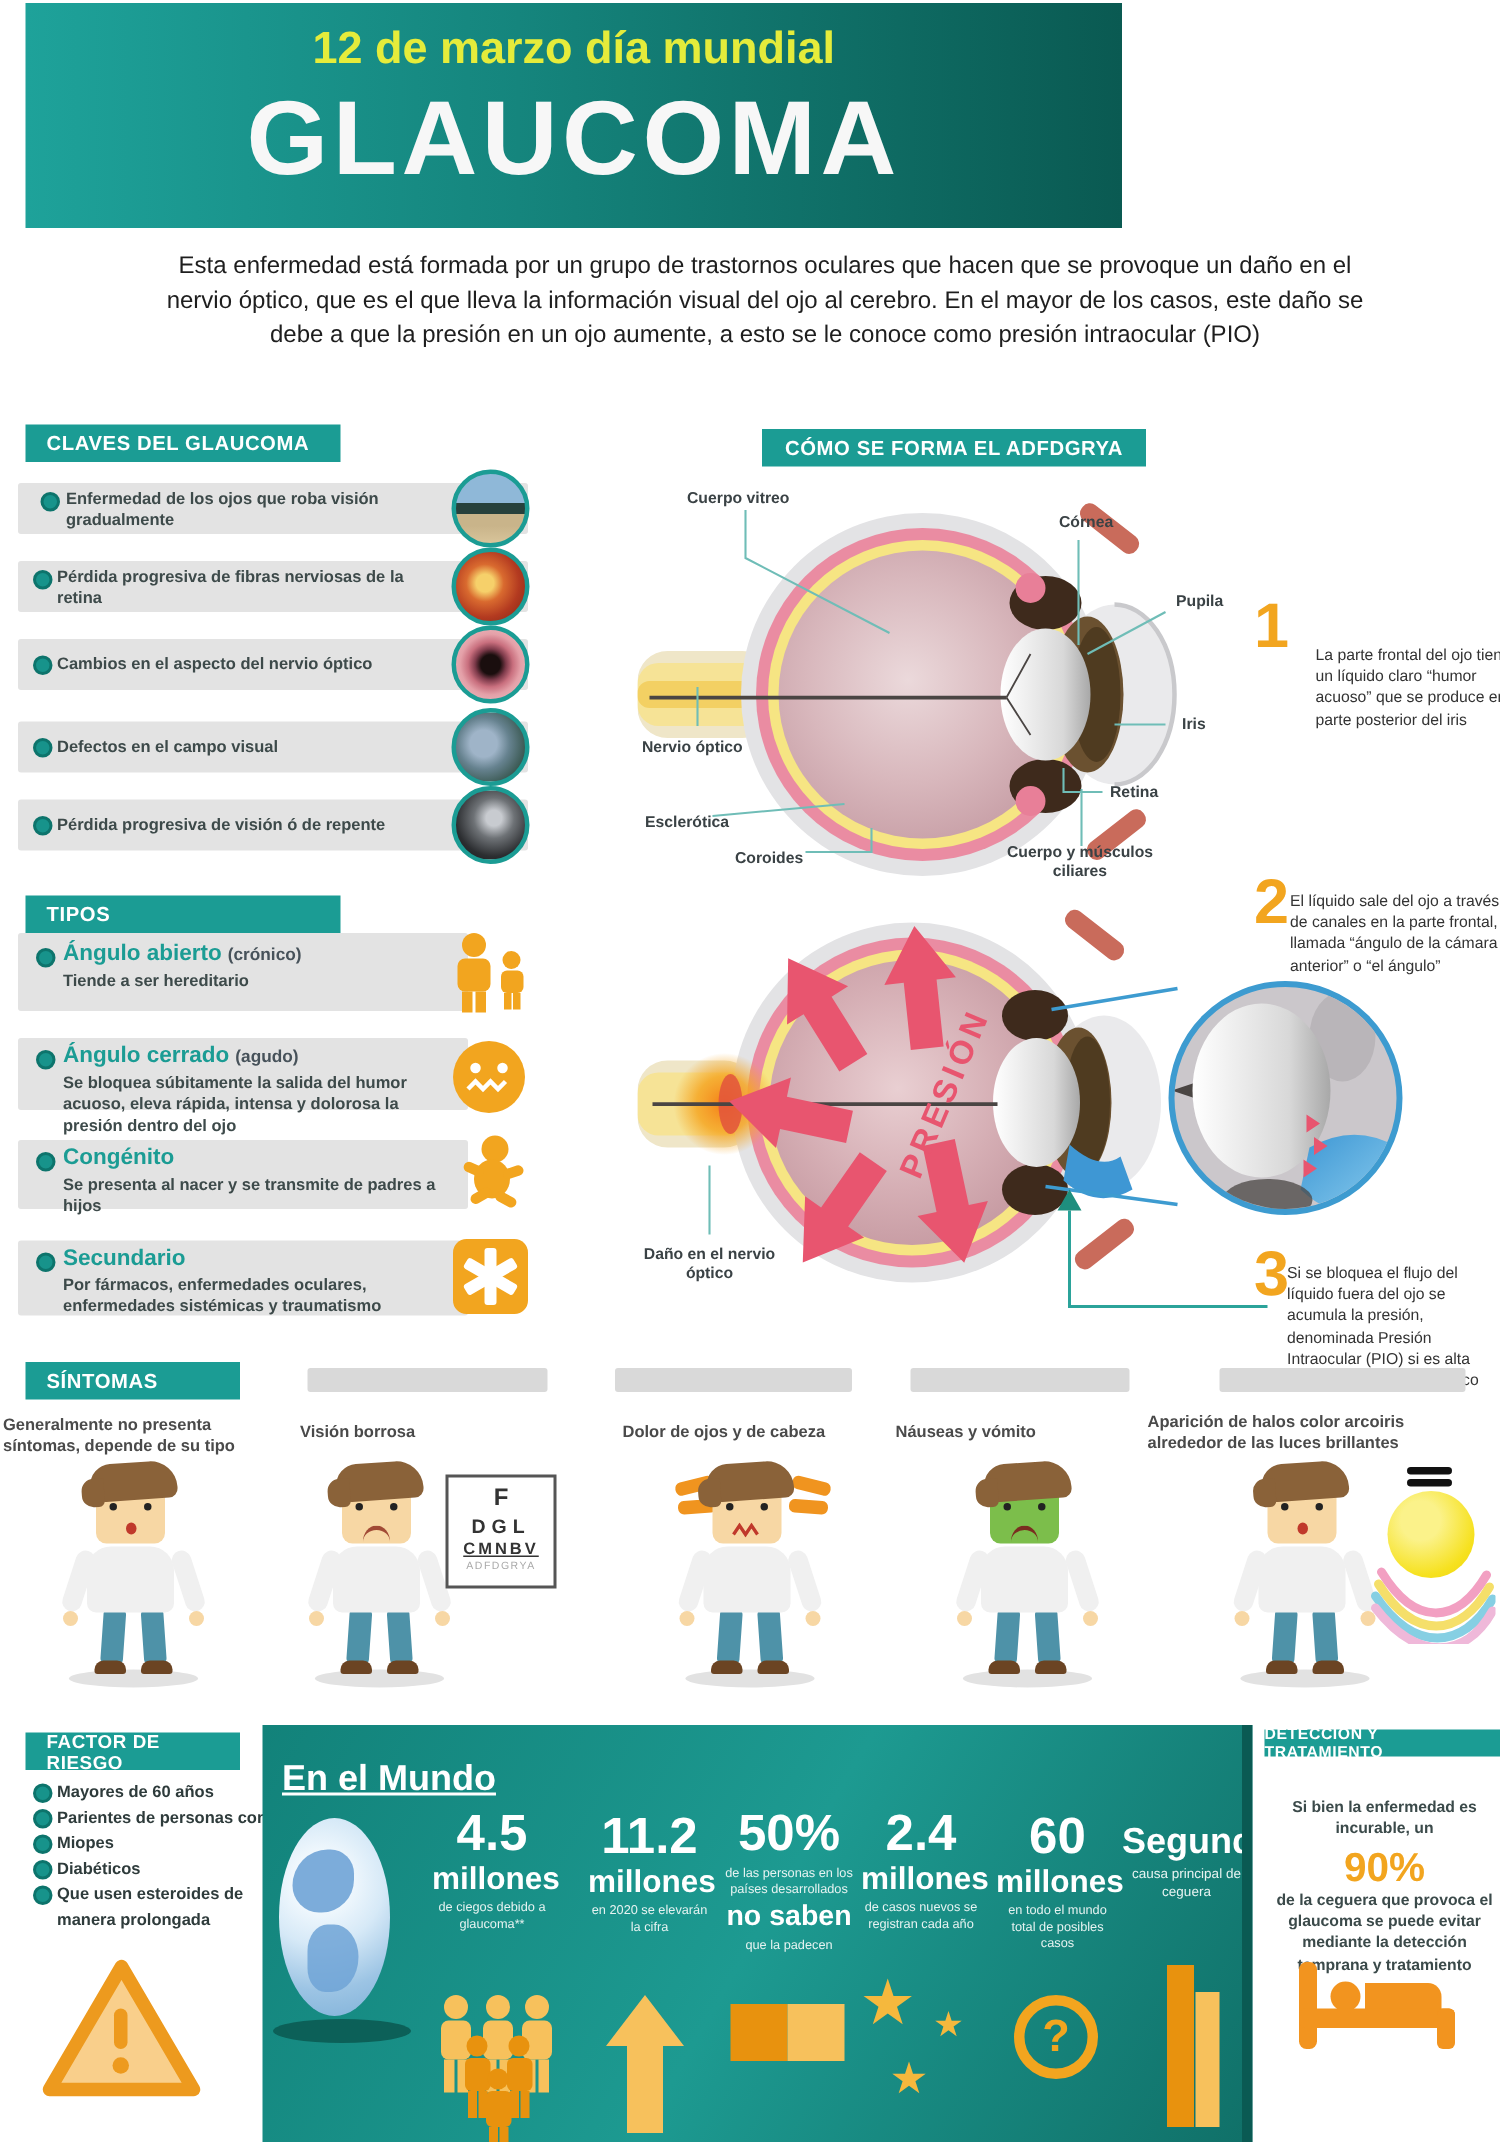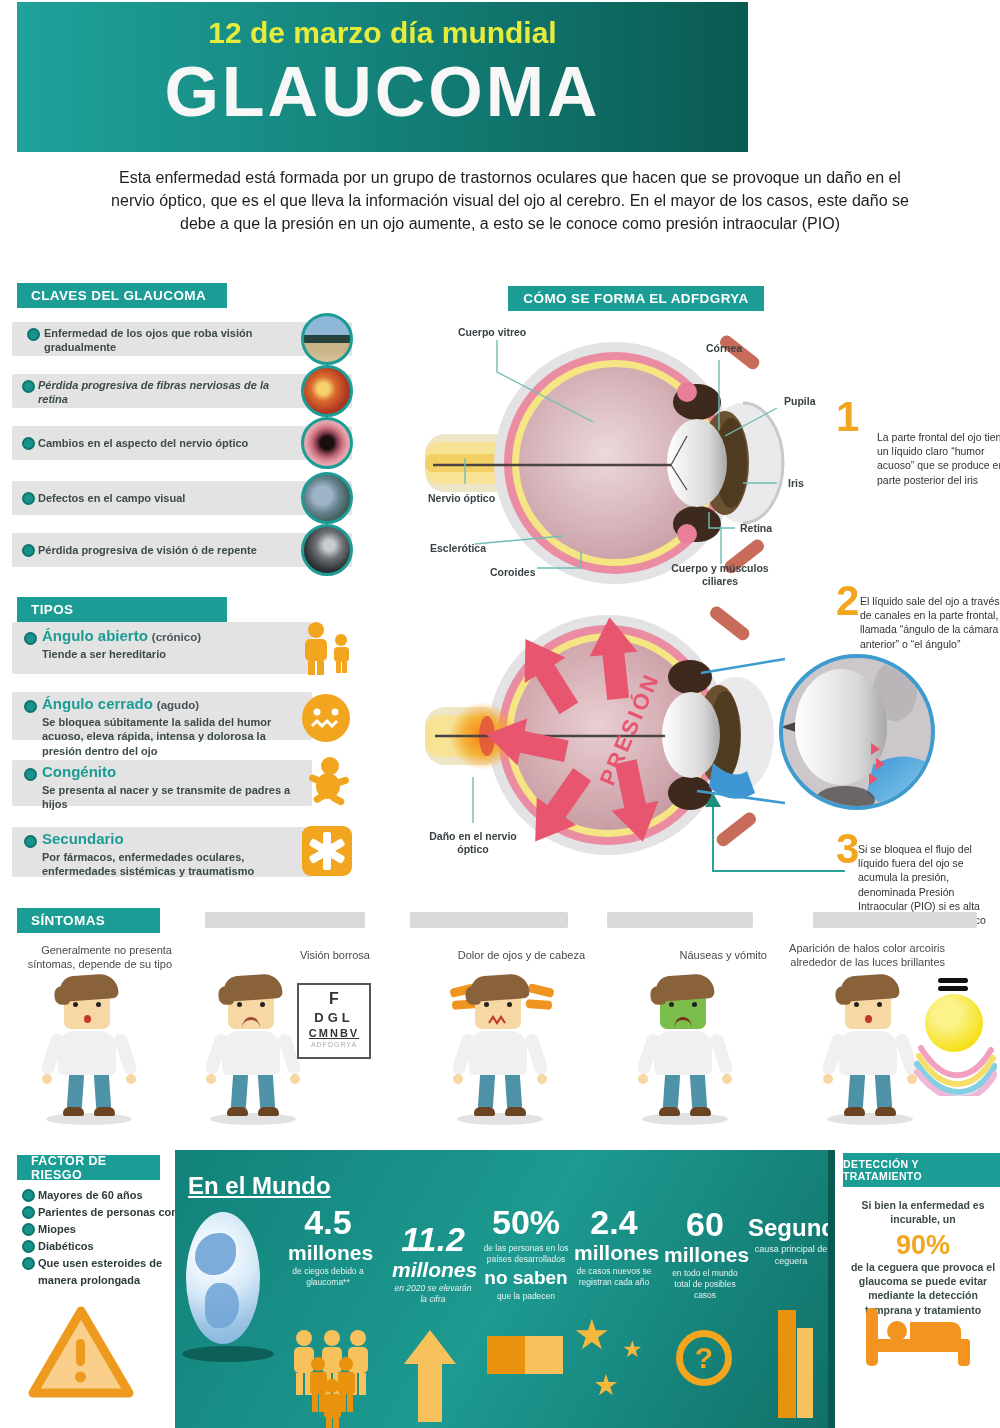--- a/index.html
+++ b/index.html
@@ -19,21 +19,21 @@
   .photo.retina{background:radial-gradient(circle at 42% 45%,#F6D06A 0 16%,#D96A2F 34%,#B33A20 62%,#7E2413 100%);}
   .photo.redeye{background:radial-gradient(circle at 50% 50%,#1A0E0E 0 20%,#7E3B4B 32%,#C96F7E 46%,#E4A0A8 62%,#F0C9CB 100%);}
   .photo.field{background:radial-gradient(circle at 40% 45%,#9FB4C8 0 24%,#66828F 46%,#3C5A54 74%,#24403A 100%);}
   .photo.darkp{background:radial-gradient(circle at 55% 40%,#C8CBD0 0 14%,#6E7276 36%,#2C2E31 68%,#141517 100%);}
   .tipo-title{font-size:15px;font-weight:bold;color:#1B9C94;}
   .tipo-qual{font-size:11.5px;font-weight:600;color:#47525A;margin-left:4px;}
   .tipo-desc{font-size:11px;color:#3D4A4A;font-weight:700;line-height:1.3;margin-top:2px;}
   .eyelabel{position:absolute;font-size:10.5px;color:#3A4245;font-weight:600;line-height:1.2;}
   .step-num{position:absolute;font-size:42px;font-weight:bold;color:#F2A51F;line-height:1;}
   .step-text{position:absolute;width:140px;font-size:10.5px;line-height:1.35;color:#333;font-weight:500;}
-  .symp-cap{position:absolute;font-size:11px;font-weight:400;color:#4A4A4A;text-align:right;line-height:1.3;}
+  .symp-cap{position:absolute;font-size:11px;font-weight:700;color:#4A4A4A;text-align:left;line-height:1.3;}
   .person{position:absolute;width:110px;height:150px;}
   .person .shadow{position:absolute;left:12px;bottom:0;width:86px;height:12px;background:#E2E2E2;border-radius:50%;}
   .person .hair{position:absolute;left:26px;top:0;width:58px;height:25px;background:#8A6239;
                 border-radius:14px 18px 6px 10px;transform:rotate(-4deg);}
   .person .hair:after{content:"";position:absolute;left:-6px;top:9px;width:15px;height:19px;
                 background:#8A6239;border-radius:8px 0 4px 8px;}
   .person .face{position:absolute;left:30px;top:14px;width:46px;height:40px;background:#F7D7A4;border-radius:7px;}
   .person .face.green{background:#7CBE4B;}
   .person .eye{position:absolute;top:13px;width:5px;height:5px;background:#222;border-radius:50%;}
   .person .eye.l{left:9px}.person .eye.r{right:9px}
@@ -75,21 +75,21 @@
 
   <div class="secbar" style="left:17px;top:283px;width:210px;">CLAVES DEL GLAUCOMA</div>
 
   <div class="graybar" style="left:12px;top:322px;width:340px;height:34px;"></div>
   <span class="bullet" style="left:27px;top:328px;"></span>
   <div class="clave-text" style="left:44px;top:326px;width:230px;">Enfermedad de los ojos que roba visión gradualmente</div>
   <div class="photo beach" style="left:301px;top:313px;"></div>
 
   <div class="graybar" style="left:12px;top:374px;width:340px;height:34px;"></div>
   <span class="bullet" style="left:22px;top:380px;"></span>
-  <div class="clave-text" style="left:38px;top:378px;width:235px;font-style:italic;">Pérdida progresiva de fibras nerviosas de la retina</div>
+  <div class="clave-text" style="left:38px;top:378px;width:235px;">Pérdida progresiva de fibras nerviosas de la retina</div>
   <div class="photo retina" style="left:301px;top:365px;"></div>
 
   <div class="graybar" style="left:12px;top:426px;width:340px;height:34px;"></div>
   <span class="bullet" style="left:22px;top:437px;"></span>
   <div class="clave-text" style="left:38px;top:436px;width:250px;">Cambios en el aspecto del nervio óptico</div>
   <div class="photo redeye" style="left:301px;top:417px;"></div>
 
   <div class="graybar" style="left:12px;top:481px;width:340px;height:34px;"></div>
   <span class="bullet" style="left:22px;top:492px;"></span>
   <div class="clave-text" style="left:38px;top:491px;width:250px;">Defectos en el campo visual</div>
@@ -456,21 +456,21 @@
       <div style="position:absolute;left:12%;top:16%;width:56%;height:32%;background:#6FA3D6;opacity:.9;border-radius:60% 40% 55% 45%;"></div>
       <div style="position:absolute;left:26%;top:54%;width:46%;height:34%;background:#6FA3D6;opacity:.85;border-radius:45% 55% 60% 40%;"></div>
     </div>
     <div class="abs" style="left:7px;top:196px;width:92px;height:16px;border-radius:50%;background:#0C6058;"></div>
 
     <div class="stat" style="left:113px;top:55px;width:80px;">
       <div class="stat-big">4.5</div>
       <div class="stat-mid">millones</div>
       <div class="stat-small">de ciegos debido a glaucoma**</div>
     </div>
-    <div class="stat" style="left:217px;top:72px;width:82px;font-style:italic;">
+    <div class="stat" style="left:217px;top:57px;width:82px;">
       <div class="stat-big">11.2</div>
       <div class="stat-mid">millones</div>
       <div class="stat-small">en 2020 se elevarán la cifra</div>
     </div>
     <div class="stat" style="left:307px;top:55px;width:88px;">
       <div class="stat-big">50%</div>
       <div class="stat-small">de las personas en los países desarrollados</div>
       <div class="stat-mid" style="font-size:19px;margin-top:3px;">no saben</div>
       <div class="stat-small">que la padecen</div>
     </div>
@@ -533,21 +533,21 @@
                 box-sizing:border-box;display:flex;align-items:center;justify-content:center;
                 color:#F2A51F;font-size:30px;font-weight:bold;">?</div>
     <div class="abs" style="left:603px;top:160px;width:38px;height:108px;">
       <div style="position:absolute;left:0;top:0;width:18px;height:108px;background:#E8920E;"></div>
       <div style="position:absolute;left:19px;top:18px;width:16px;height:90px;background:#F7C15C;"></div>
     </div>
 
     <div class="abs" style="left:653px;top:0;width:7px;height:278px;background:#0A5A53;"></div>
   </div>
 
-  <div class="secbar" style="left:843px;top:1153px;width:157px;height:34px;font-size:10.5px;justify-content:center;padding-left:0;">DETECCIÓN Y TRATAMIENTO</div>
+  <div class="secbar" style="left:843px;top:1153px;width:157px;height:18px;font-size:10.5px;justify-content:center;padding-left:0;">DETECCIÓN Y TRATAMIENTO</div>
   <div class="abs" style="left:852px;top:1198px;width:142px;text-align:center;font-size:10.5px;font-weight:600;color:#3B4A4A;line-height:1.35;">Si bien la enfermedad es incurable, un</div>
   <div class="abs" style="left:852px;top:1230px;width:142px;text-align:center;font-size:27px;font-weight:bold;color:#F2A51F;">90%</div>
   <div class="abs" style="left:848px;top:1260px;width:150px;text-align:center;font-size:10.5px;font-weight:600;color:#3B4A4A;line-height:1.35;">de la ceguera que provoca el glaucoma se puede evitar mediante la detección temprana y tratamiento</div>
   <svg class="abs" style="left:866px;top:1308px;" width="104" height="58" viewBox="0 0 104 58">
     <g fill="#F2941F">
       <rect x="0" y="0" width="12" height="58" rx="5"></rect>
       <circle cx="31" cy="23" r="10"></circle>
       <path d="M44,14 h42 a9,9 0 0 1 9,9 v9 h-51 z"></path>
       <rect x="0" y="31" width="104" height="13" rx="4"></rect>
       <rect x="92" y="31" width="12" height="27" rx="4"></rect>

